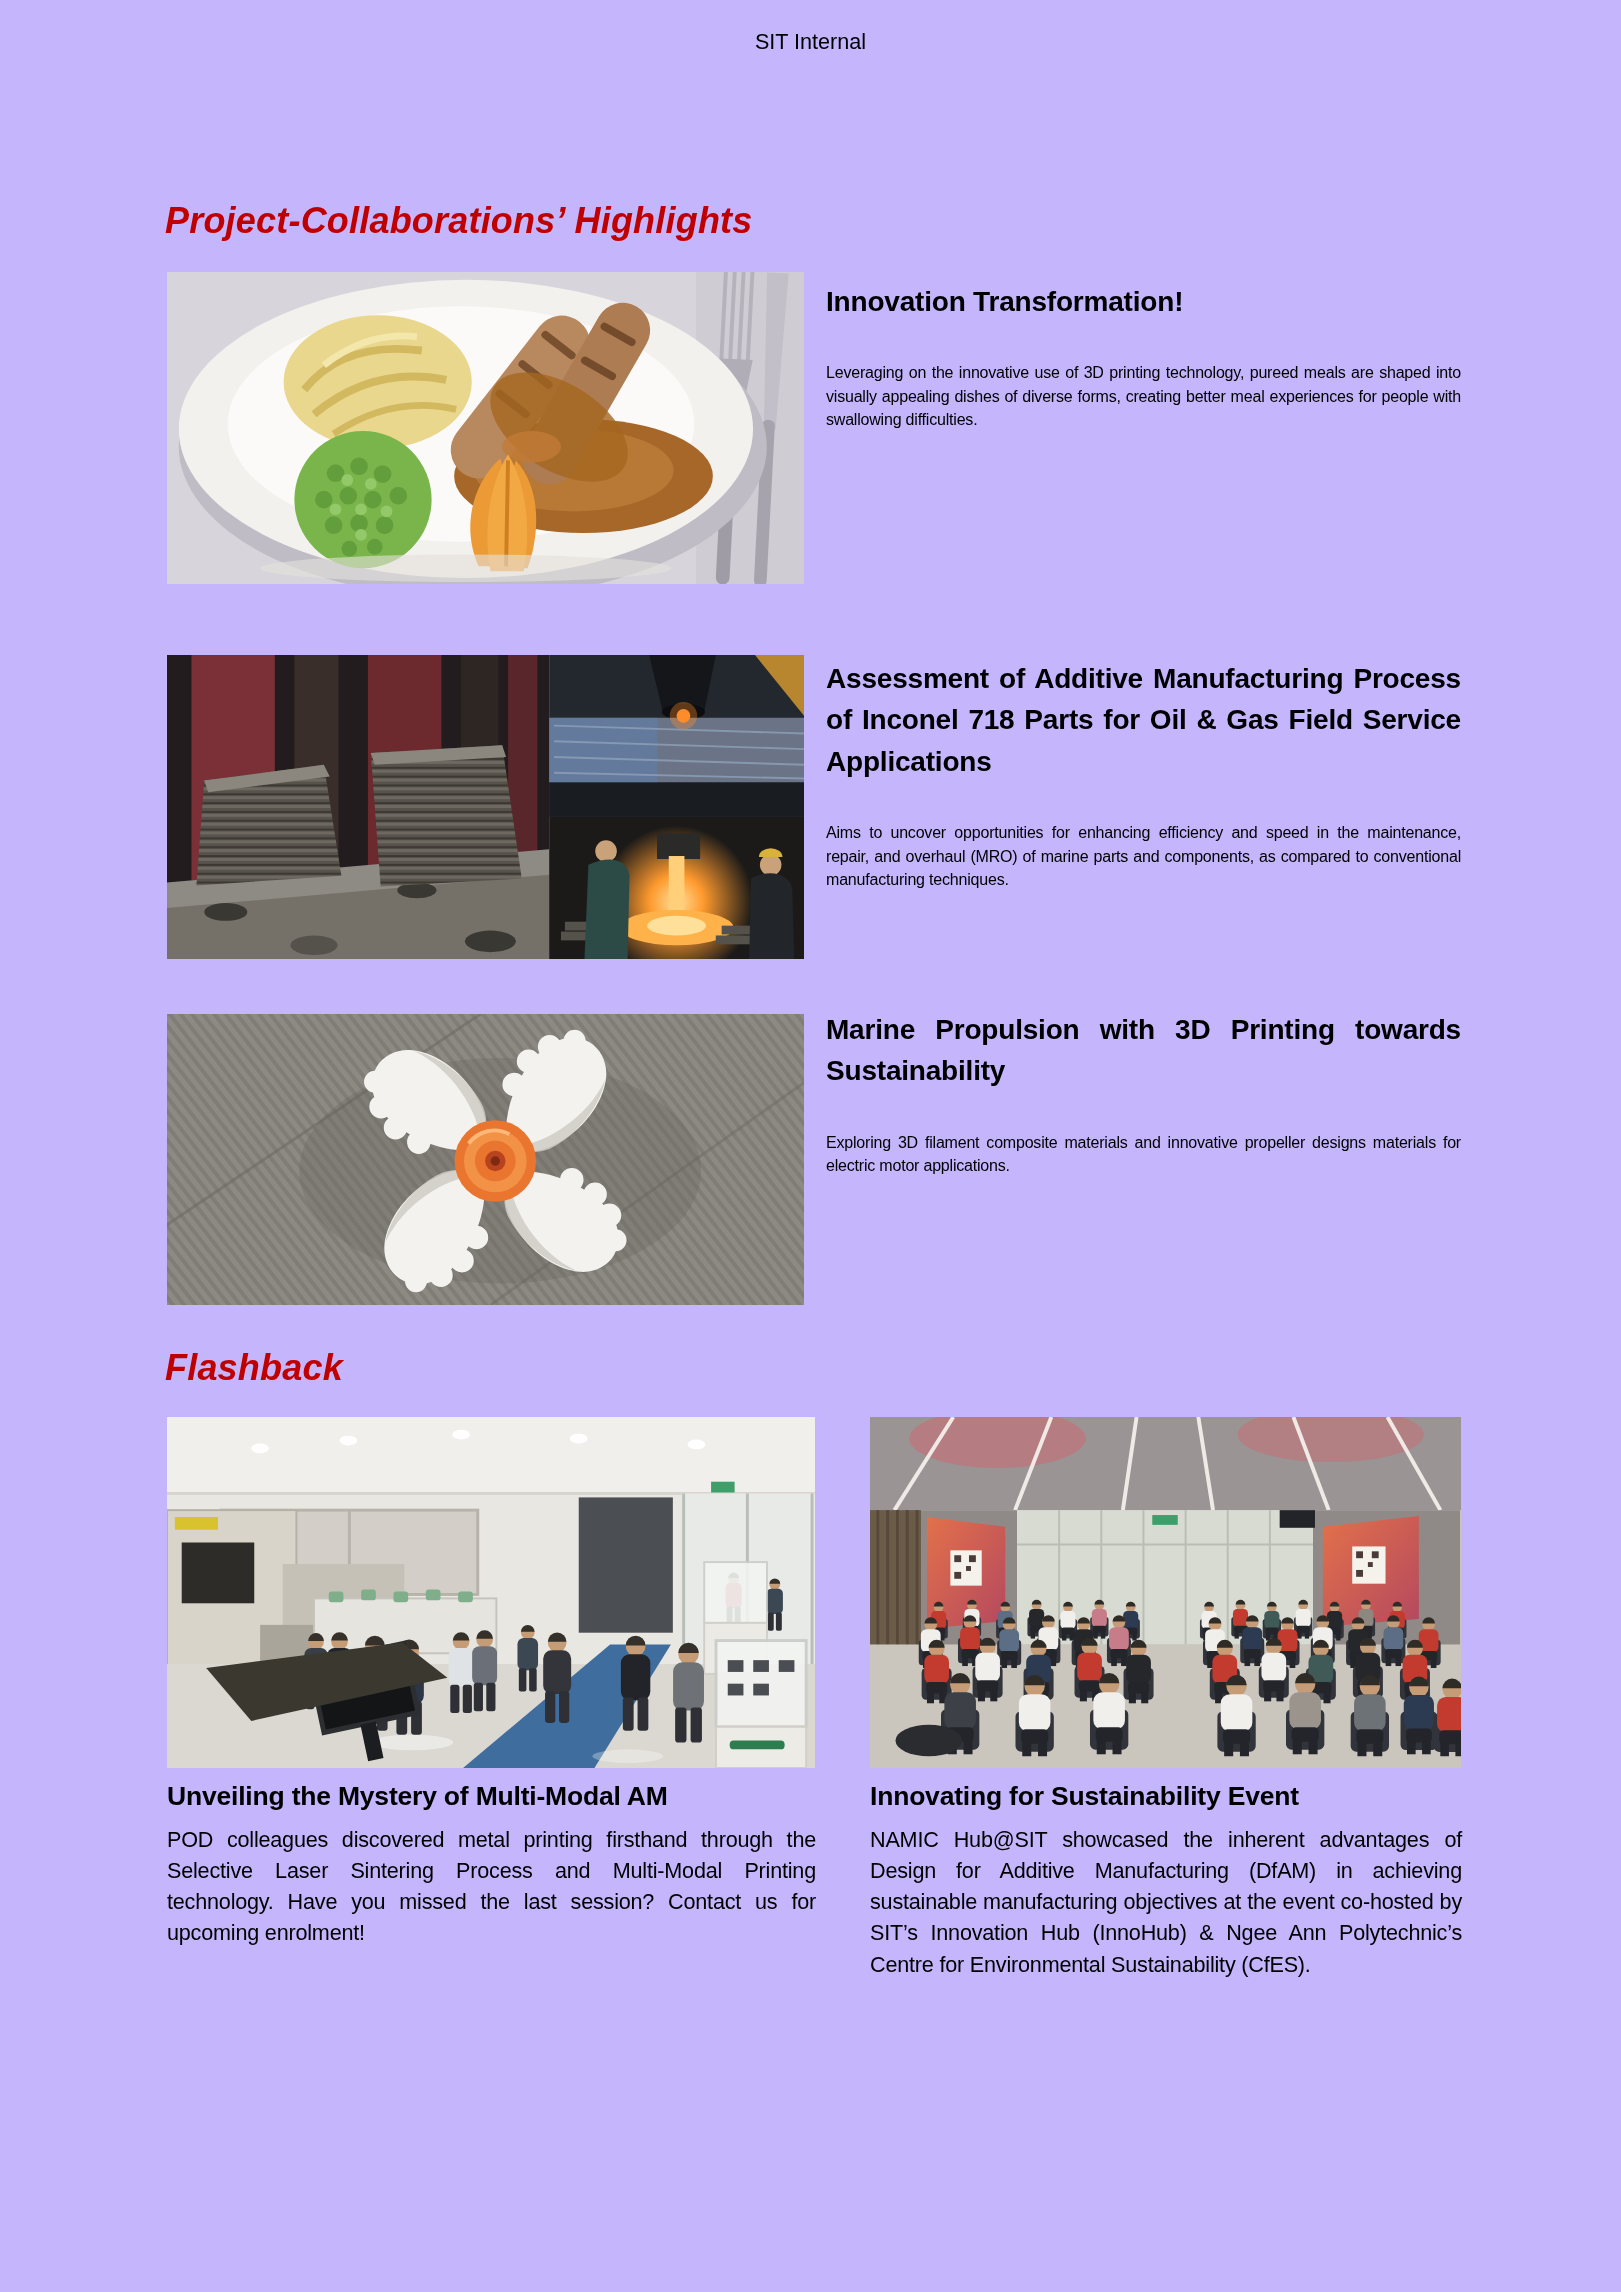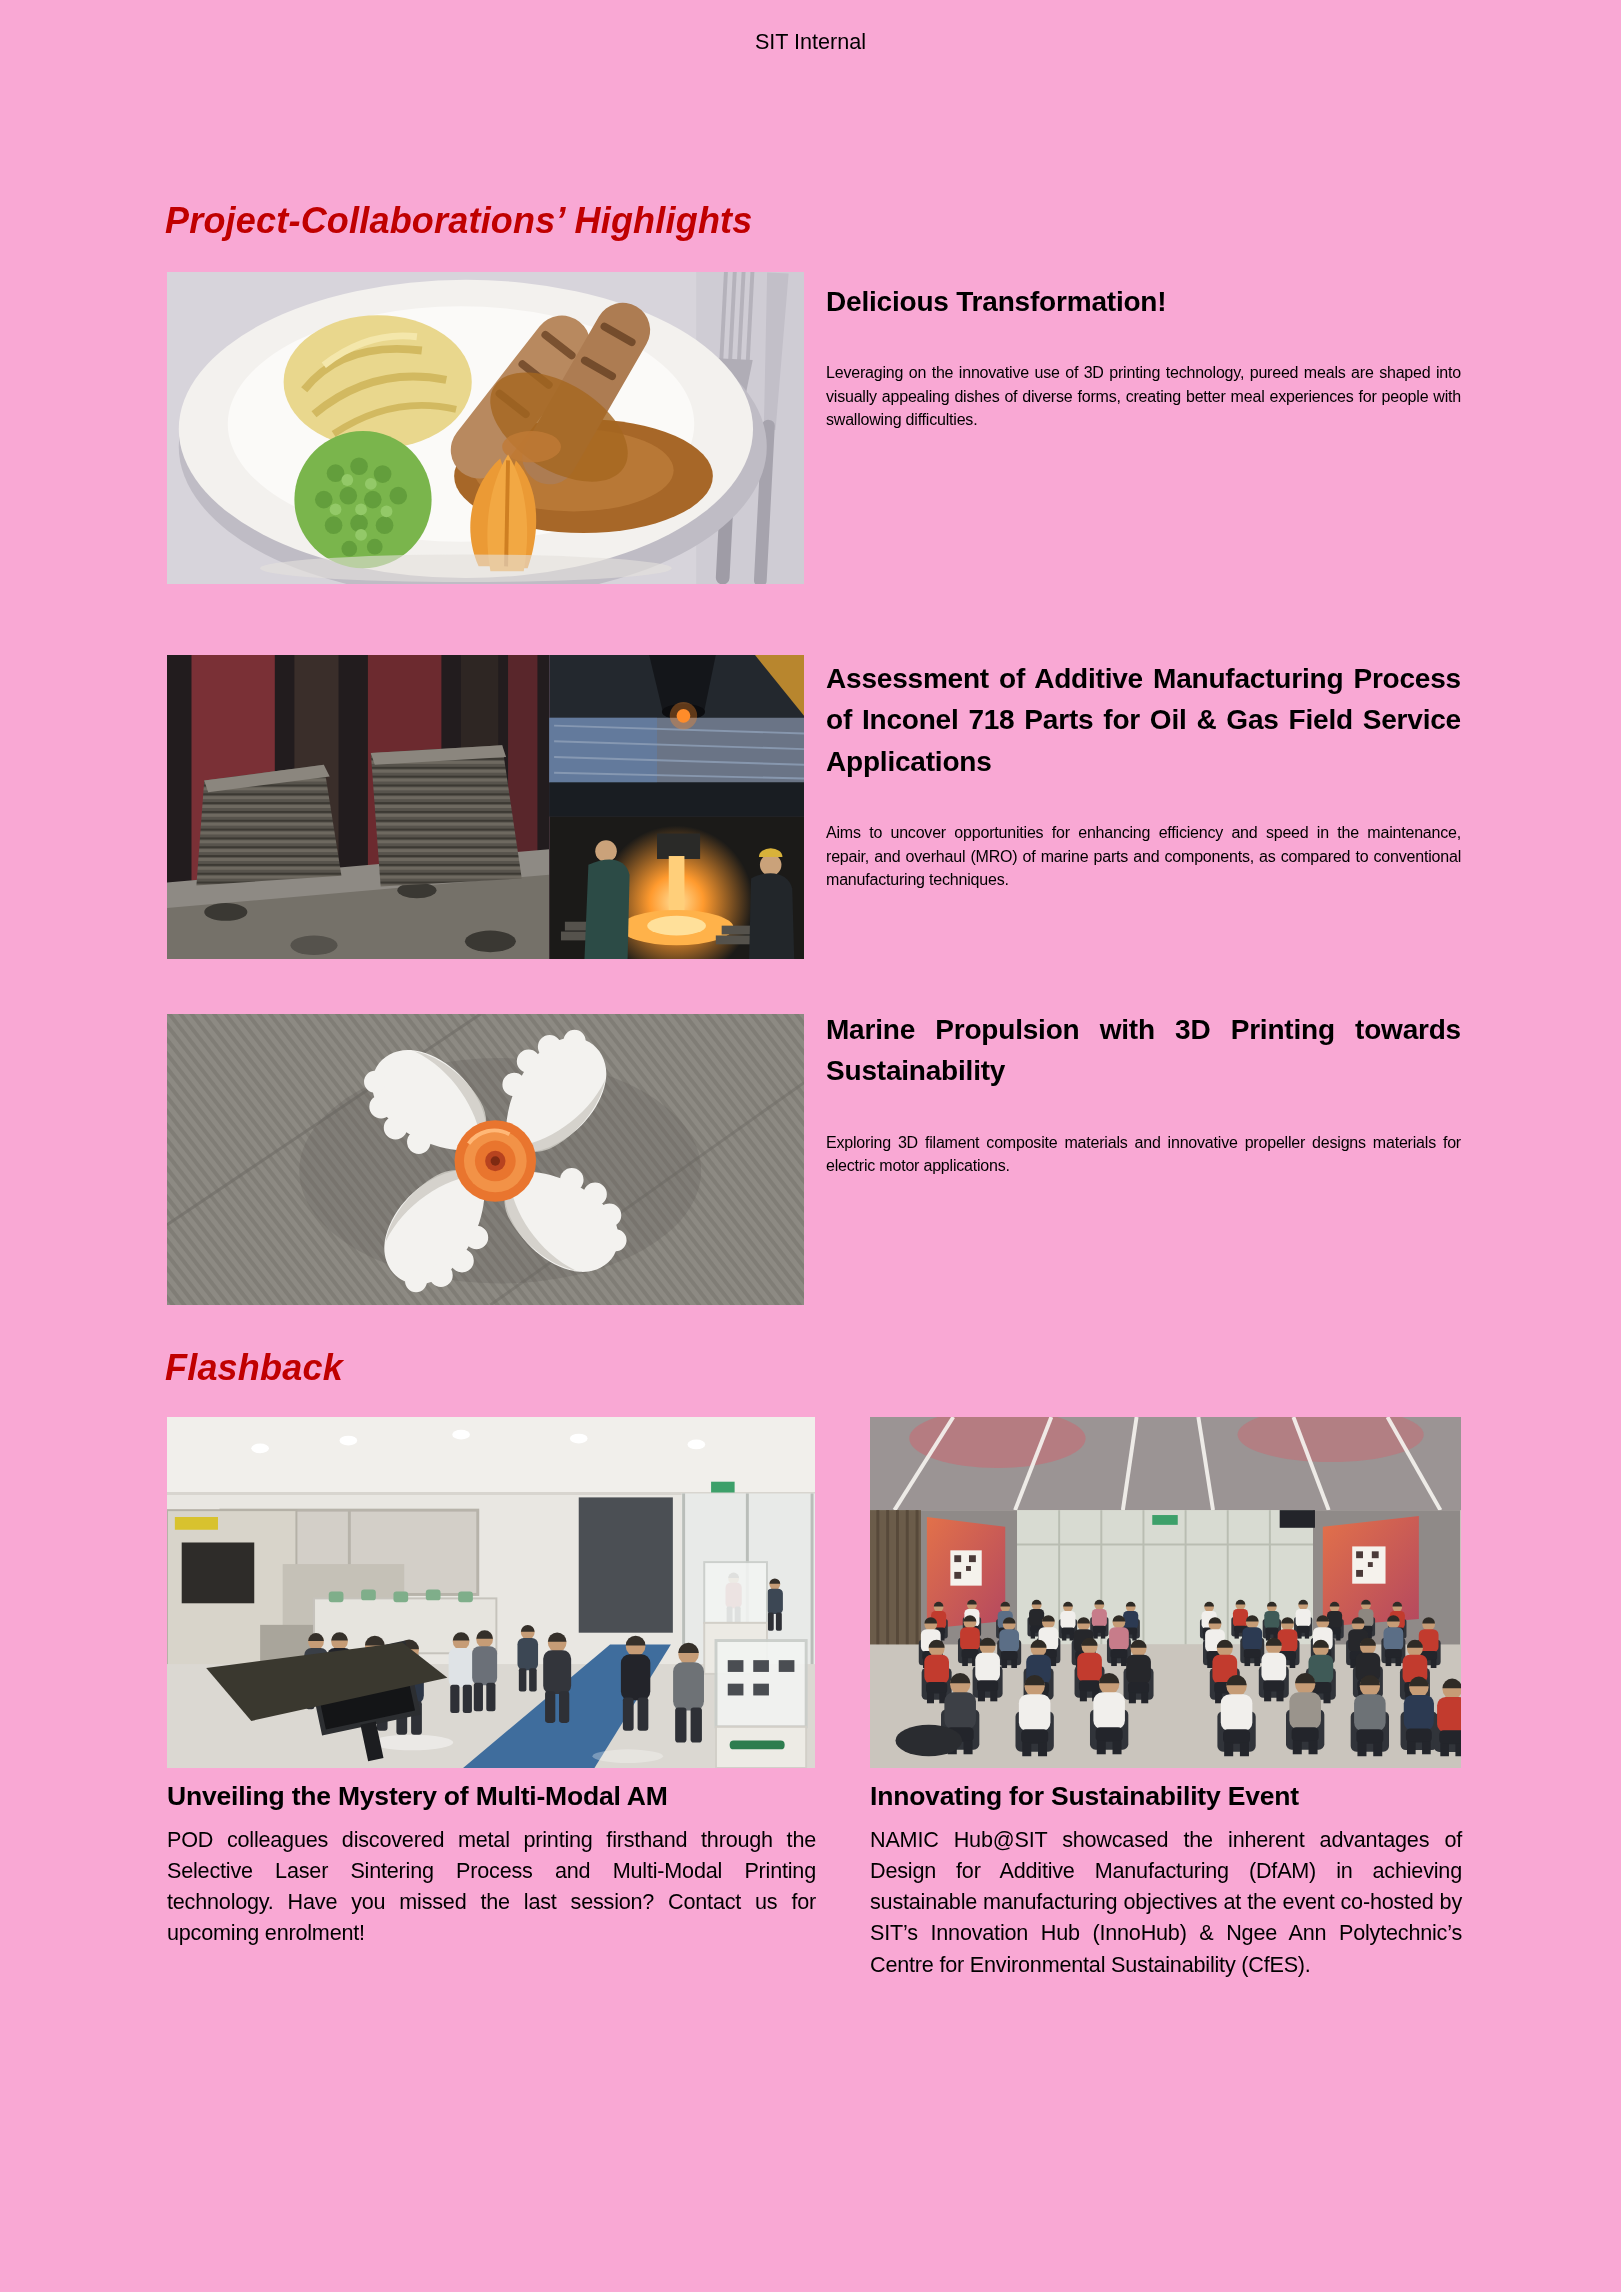--- a/index.html
+++ b/index.html
@@ -1,18 +1,18 @@
 <!DOCTYPE html>
 <html><head>
 <meta charset="utf-8">
 <style>
   html,body { margin:0; padding:0; background:#ffffff; }
   .page {
     position:relative; width:1621px; height:2293px; margin:0 auto;
-    background:#f9a8d4; color:#000;
+    background:#c4b5fd; color:#000;
     font-family:"Liberation Sans", sans-serif;
     overflow:hidden;
   }
   .doc-header {
     position:absolute; top:29px; left:0; width:100%;
     text-align:center; font-size:21.6px; color:#000;
   }
   .sec-title {
     position:absolute; left:165px;
     font-size:36px; font-weight:bold; font-style:italic;
@@ -187,21 +187,21 @@
         <path d="M318,300 C300,260 312,215 340,190 C352,225 350,265 342,300 Z" fill="#eb9a35"></path>
         <path d="M368,302 C382,262 380,218 356,192 C344,228 346,268 352,302 Z" fill="#eb9a35"></path>
         <path d="M330,305 C322,258 330,214 348,186 C366,214 372,260 364,305 Z" fill="#f2a843"></path>
         <path d="M348,192 L346,300" stroke="#cf7f22" stroke-width="4" fill="none"></path>
       </g>
       <ellipse cx="305" cy="302" rx="210" ry="14" fill="#e4e1dc" opacity="0.6"></ellipse>
     </svg>
   </figure>
 
   <div class="article-text" id="row1-text">
-    <h2>Delicious Transformation!</h2>
+    <h2>Innovation Transformation!</h2>
     <p>Leveraging on the innovative use of 3D printing technology, pureed meals are shaped into visually appealing dishes of diverse forms, creating better meal experiences for people with swallowing difficulties.</p>
   </div>
 
   <figure id="fig-metal">
     <svg viewBox="0 0 650 310" preserveAspectRatio="none">
 
       <rect width="390" height="310" fill="#221c1e"></rect>
       <rect x="25" width="85" height="230" fill="#7a3036"></rect>
       <rect x="130" width="45" height="220" fill="#3a2e2a"></rect>
       <rect x="205" width="75" height="215" fill="#6c2a2f"></rect>

